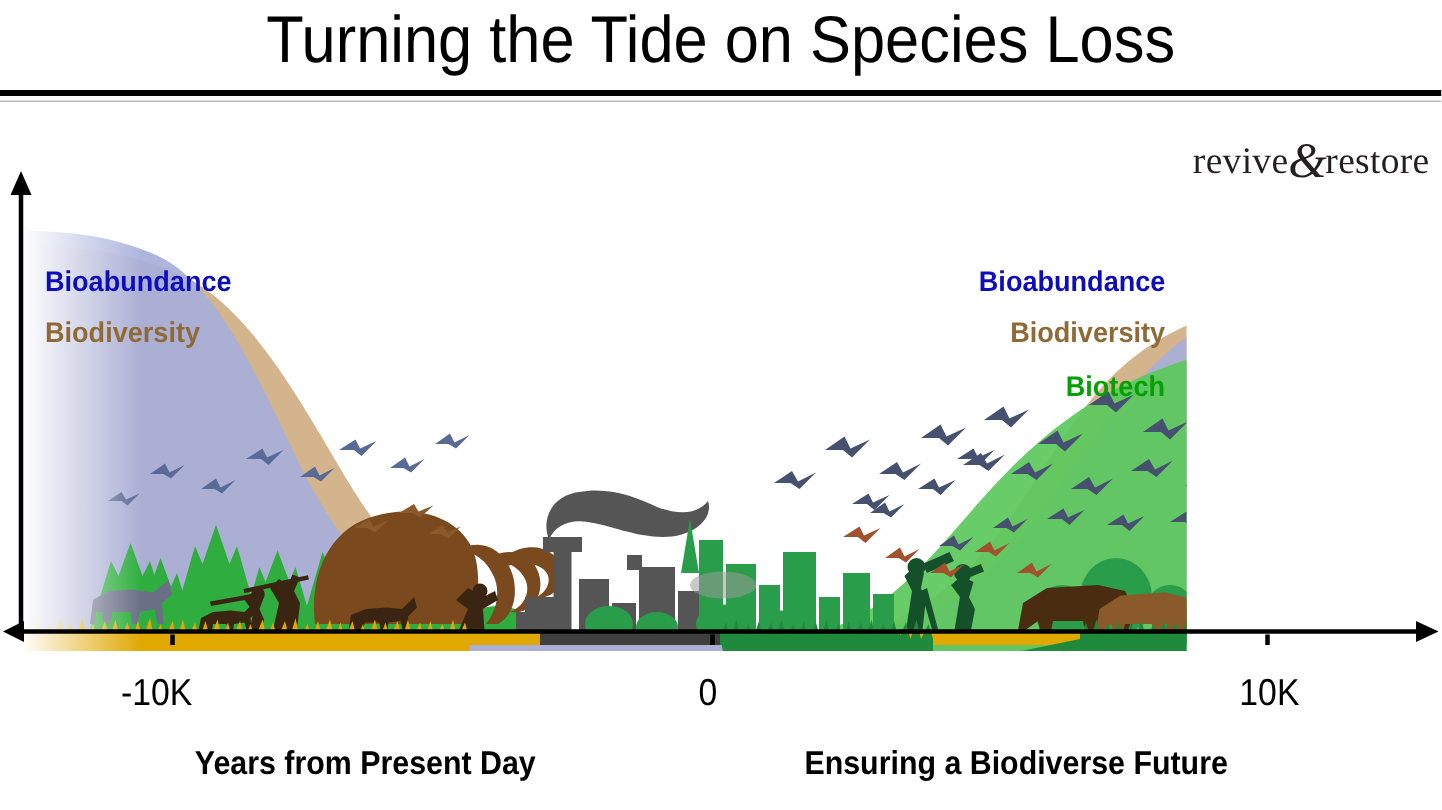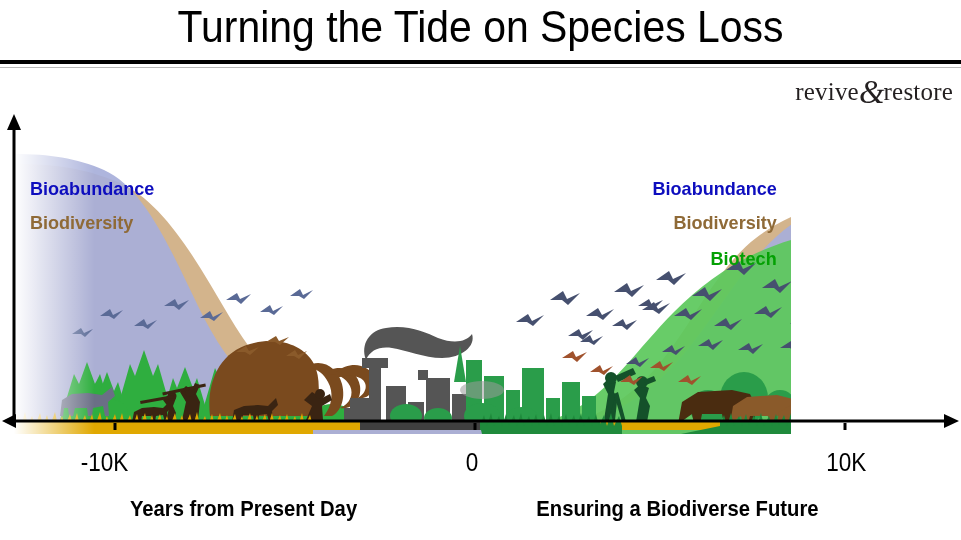--- a/index.html
+++ b/index.html
@@ -8,21 +8,21 @@
 
   
   #header{position:absolute;left:0;top:0;width:961px;height:70px;}
   #title{position:absolute;left:0;top:2px;width:961px;text-align:center;
          font-family:"Liberation Sans",sans-serif;font-size:44px;font-weight:400;
          color:#000;letter-spacing:0px;transform:scaleX(.93);transform-origin:50% 50%;
          white-space:nowrap;}
   #rule-thick{position:absolute;left:0;top:60px;width:961px;height:4px;background:#000;}
   #rule-thin{position:absolute;left:0;top:67px;width:961px;height:1px;background:#b8b8b8;}
 
-  #logo{position:absolute;right:8px;top:74px;font-family:"Liberation Serif",serif;
+  #logo{position:absolute;right:8px;top:90px;font-family:"Liberation Serif",serif;
         font-size:25px;color:#231f20;white-space:nowrap;letter-spacing:.2px;}
   #logo .amp{font-size:33px;font-style:italic;font-family:"Liberation Serif",serif;
              vertical-align:-3px;letter-spacing:-1px;}
 
   
   #chart{position:absolute;left:0;top:112px;width:961px;height:318px;}
   #plot{position:absolute;left:14px;top:8px;width:777px;height:314px;overflow:hidden;}
 
   
   svg.layer{position:absolute;left:0;top:0;}

